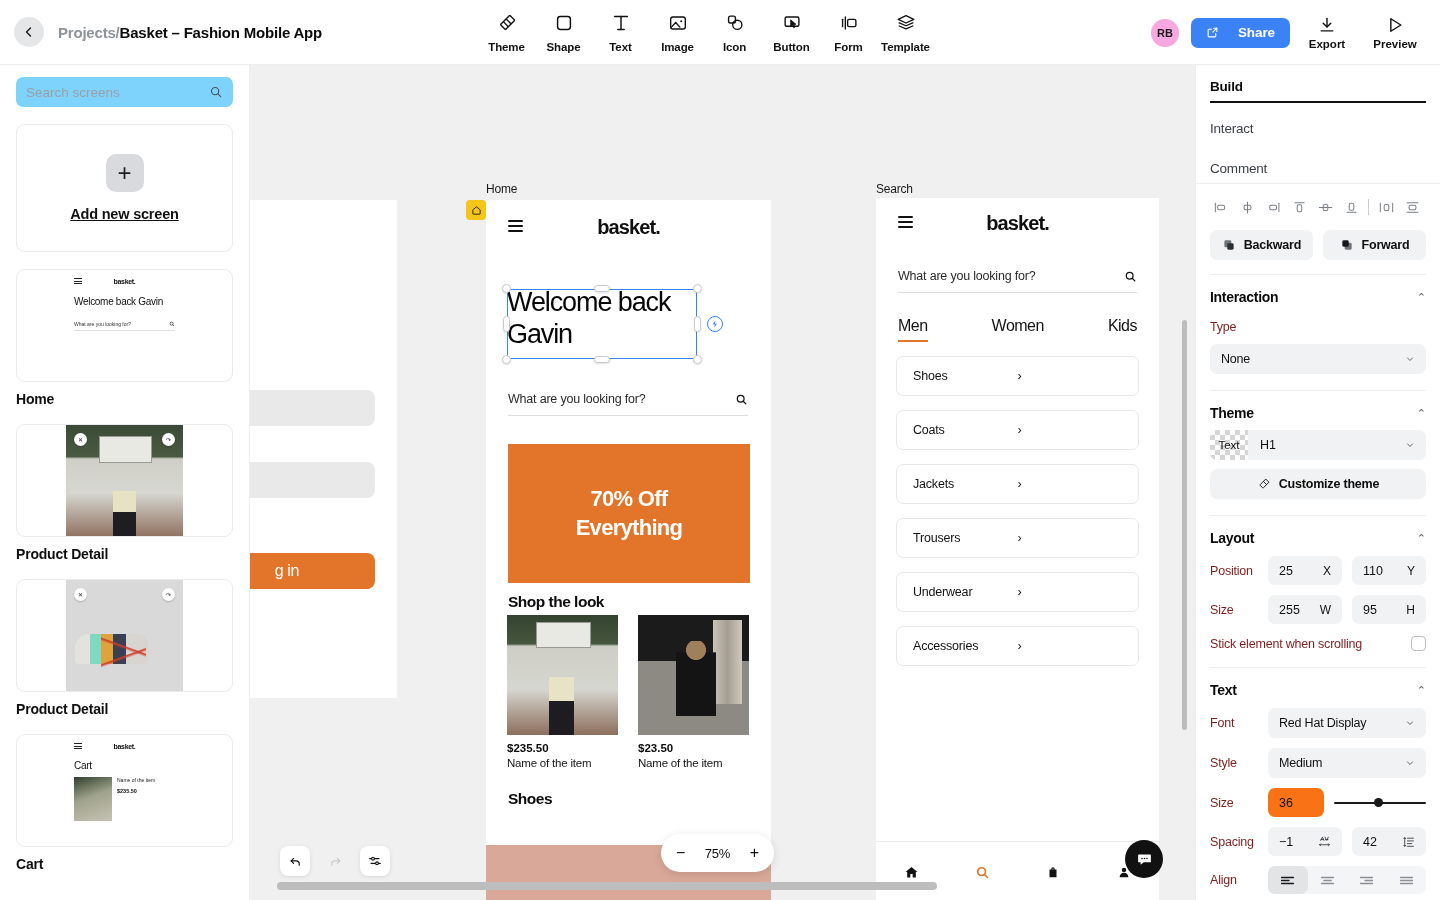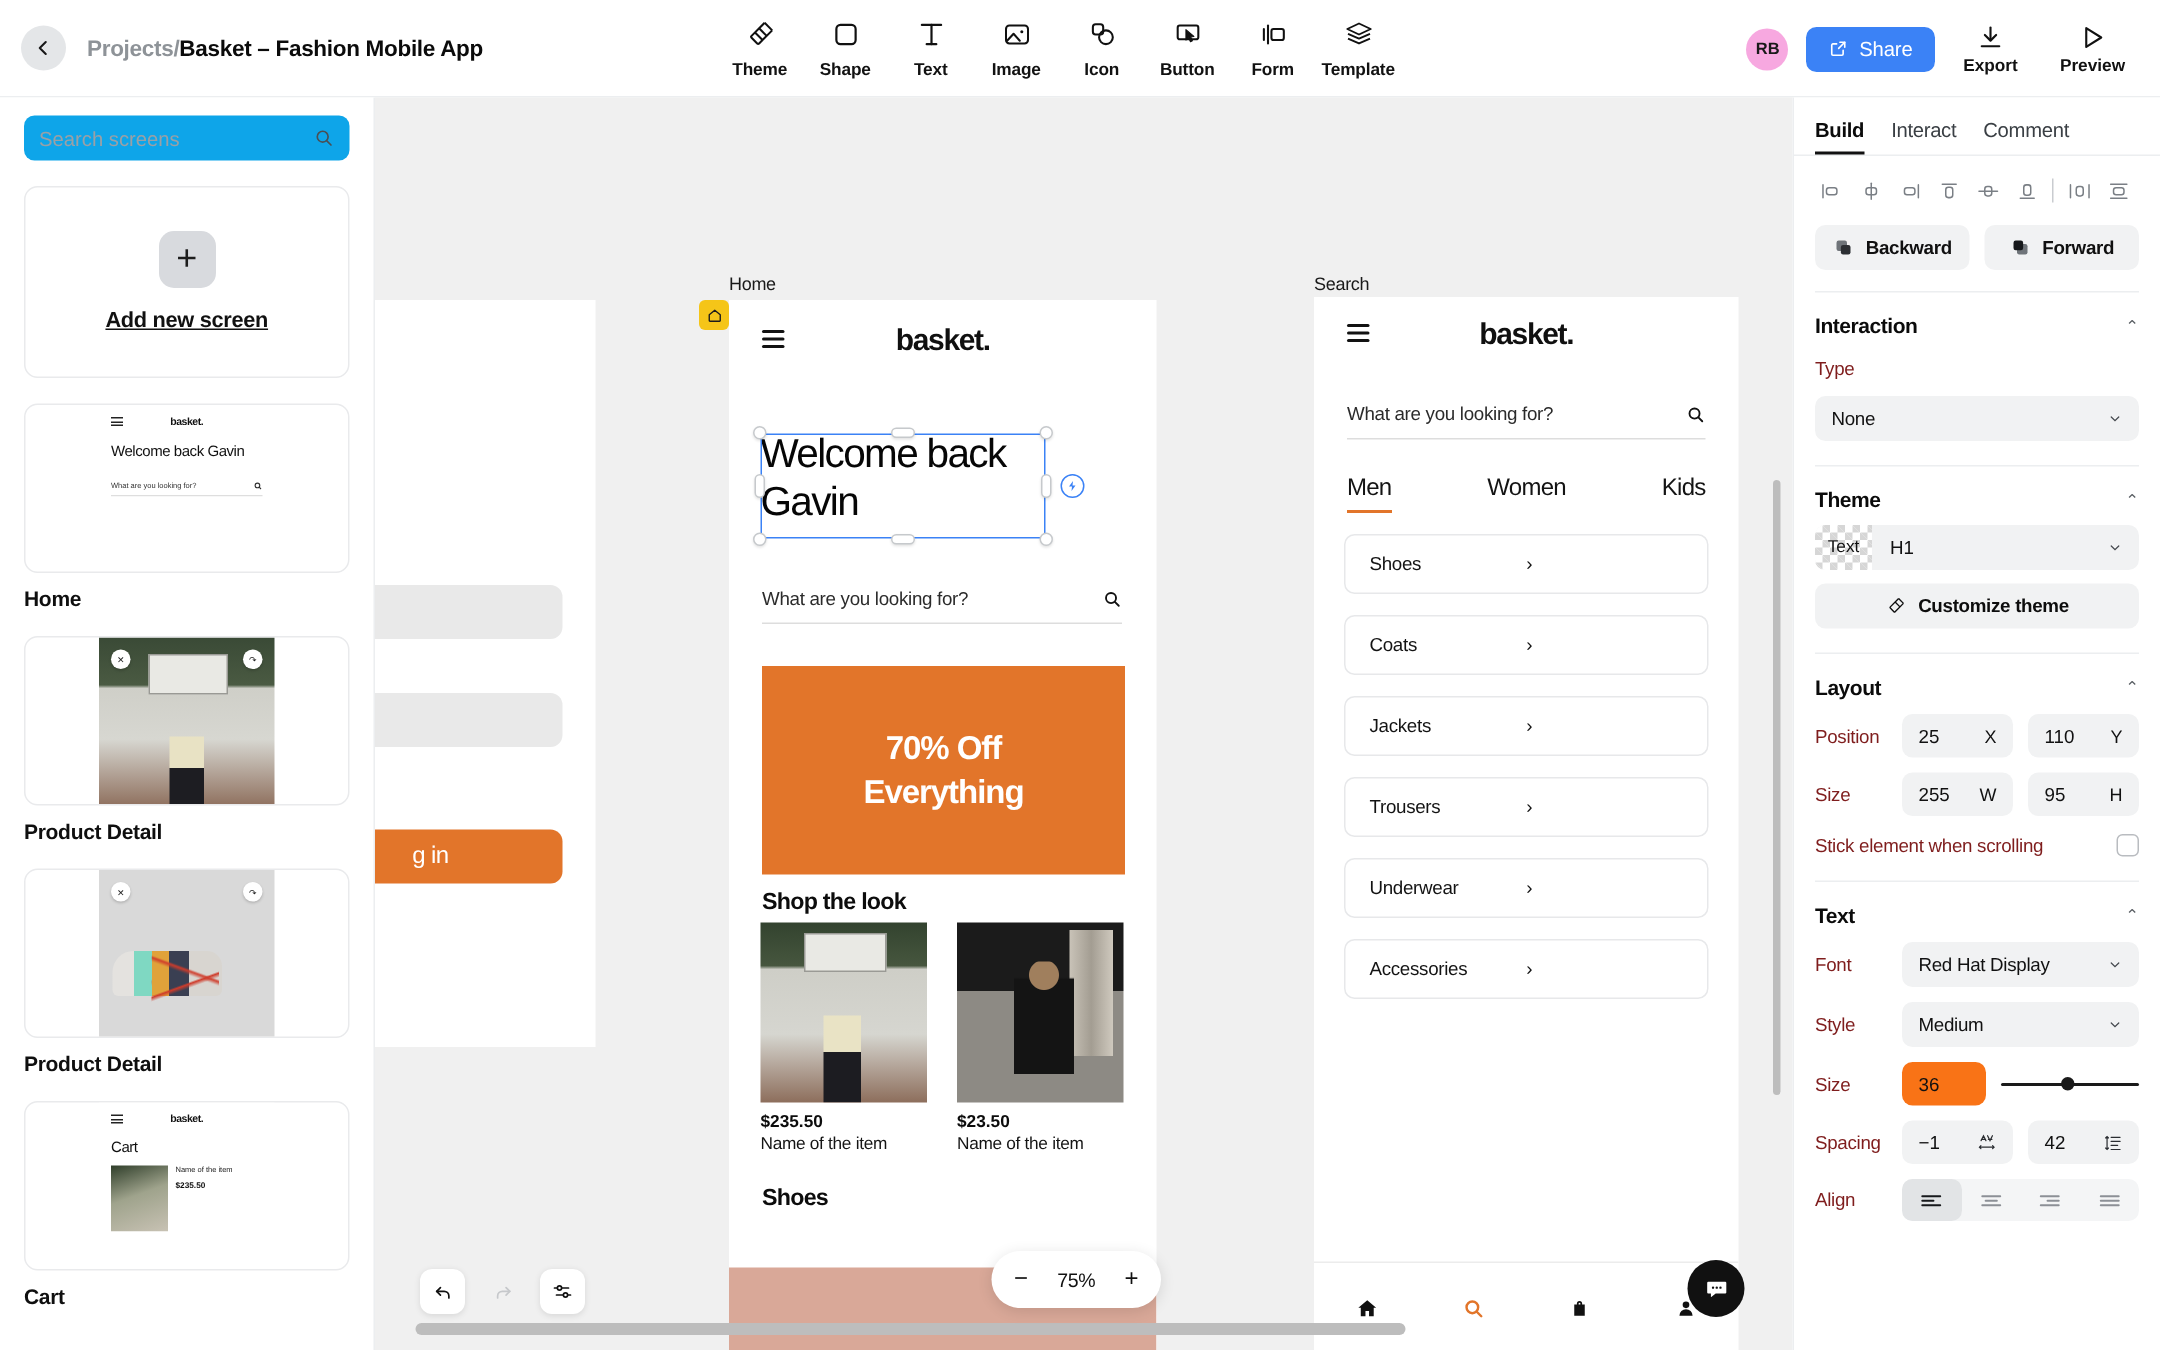--- a/index.html
+++ b/index.html
@@ -45,36 +45,36 @@
     display: flex; align-items: center; gap: 0px;
   }
   .avatar {
     width: 28px; height: 28px; border-radius: 50%; background: #f7a8e0;
     display: flex; align-items: center; justify-content: center;
     font-size: 11px; font-weight: bold; color: #1a1a1a; margin-right: 12px;
     cursor: pointer;
   }
   .share-btn {
     height: 30px; background: #3b82f6; color: #fff; border-radius: 7px;
-    display: flex; align-items: center; gap: 7px; padding: 0 15px;
-    font-size: 13.5px; font-weight: normal; cursor: pointer; letter-spacing: -0.1px;
+    display: flex; align-items: center; gap: 19px; padding: 0 15px;
+    font-size: 13.5px; font-weight: bold; cursor: pointer; letter-spacing: -0.1px;
   }
   .tr-tool {
     width: 62px; display: flex; flex-direction: column; align-items: center; gap: 3px;
     cursor: pointer; margin-left: 6px;
   }
   .tr-tool .lbl { font-size: 11.5px; font-weight: bold; color: #121212; }
 
   
   .sidebar {
     position: absolute; left: 0; top: 65px; width: 250px; height: 835px;
     background: #fff; border-right: 1px solid #eceef0; overflow: hidden;
   }
   .search-wrap {
-    margin: 12px 16px 12px 16px; height: 30px; background: #0ea5e9; border-radius: 7px;
+    margin: 12px 16px 12px 16px; height: 30px; background: #7dd3fc; border-radius: 7px;
     display: flex; align-items: center; padding: 0 10px; cursor: text;
   }
   .search-wrap input {
     flex: 1; border: none; background: transparent; outline: none;
     font-family: inherit; font-size: 13.5px; color: #2a2a2a;
   }
   .search-wrap input::placeholder { color: #9aa0a6; }
 
   .screen-card {
     margin: 17px 16px 0 16px; border: 1px solid #e9eaec; border-radius: 9px;
@@ -270,21 +270,21 @@
 
   .chatfab { position:absolute; right: 32px; bottom: 22px; width: 38px; height: 38px;
     border-radius: 50%; background:#111; display:flex; align-items:center;
     justify-content:center; cursor:pointer; }
 
   
   .rpanel {
     position: absolute; right: 0; top: 65px; width: 245px; height: 835px;
     background: #fff; border-left: 1px solid #eceef0; overflow: hidden;
   }
-  .rtabs { display:flex; gap: 18px; padding: 14px 14px 0 14px; }
+  .rtabs { display:flex; gap: 18px; padding: 14px 14px 0 14px; flex-direction: column; }
   .rtab { font-size: 13.5px; color:#3a3f44; cursor:pointer; padding-bottom: 7px; letter-spacing:-0.2px;}
   .rtab.active { color:#0b0b0b; font-weight:bold; border-bottom: 2px solid #111; }
   .rdiv { height:1px; background:#eceef0; margin: 0; }
   .rdiv.inset { margin: 0 14px; }
 
   .alignrow { display:flex; align-items:center; gap: 0px; padding: 12px 12px 6px 12px; }
   .alignrow .ai { width: 26px; height: 22px; display:flex; align-items:center;
      justify-content:center; cursor:pointer; }
   .alignrow .vsep { width: 1px; height: 16px; background:#c9ccd0; margin: 0 4px; }
 

